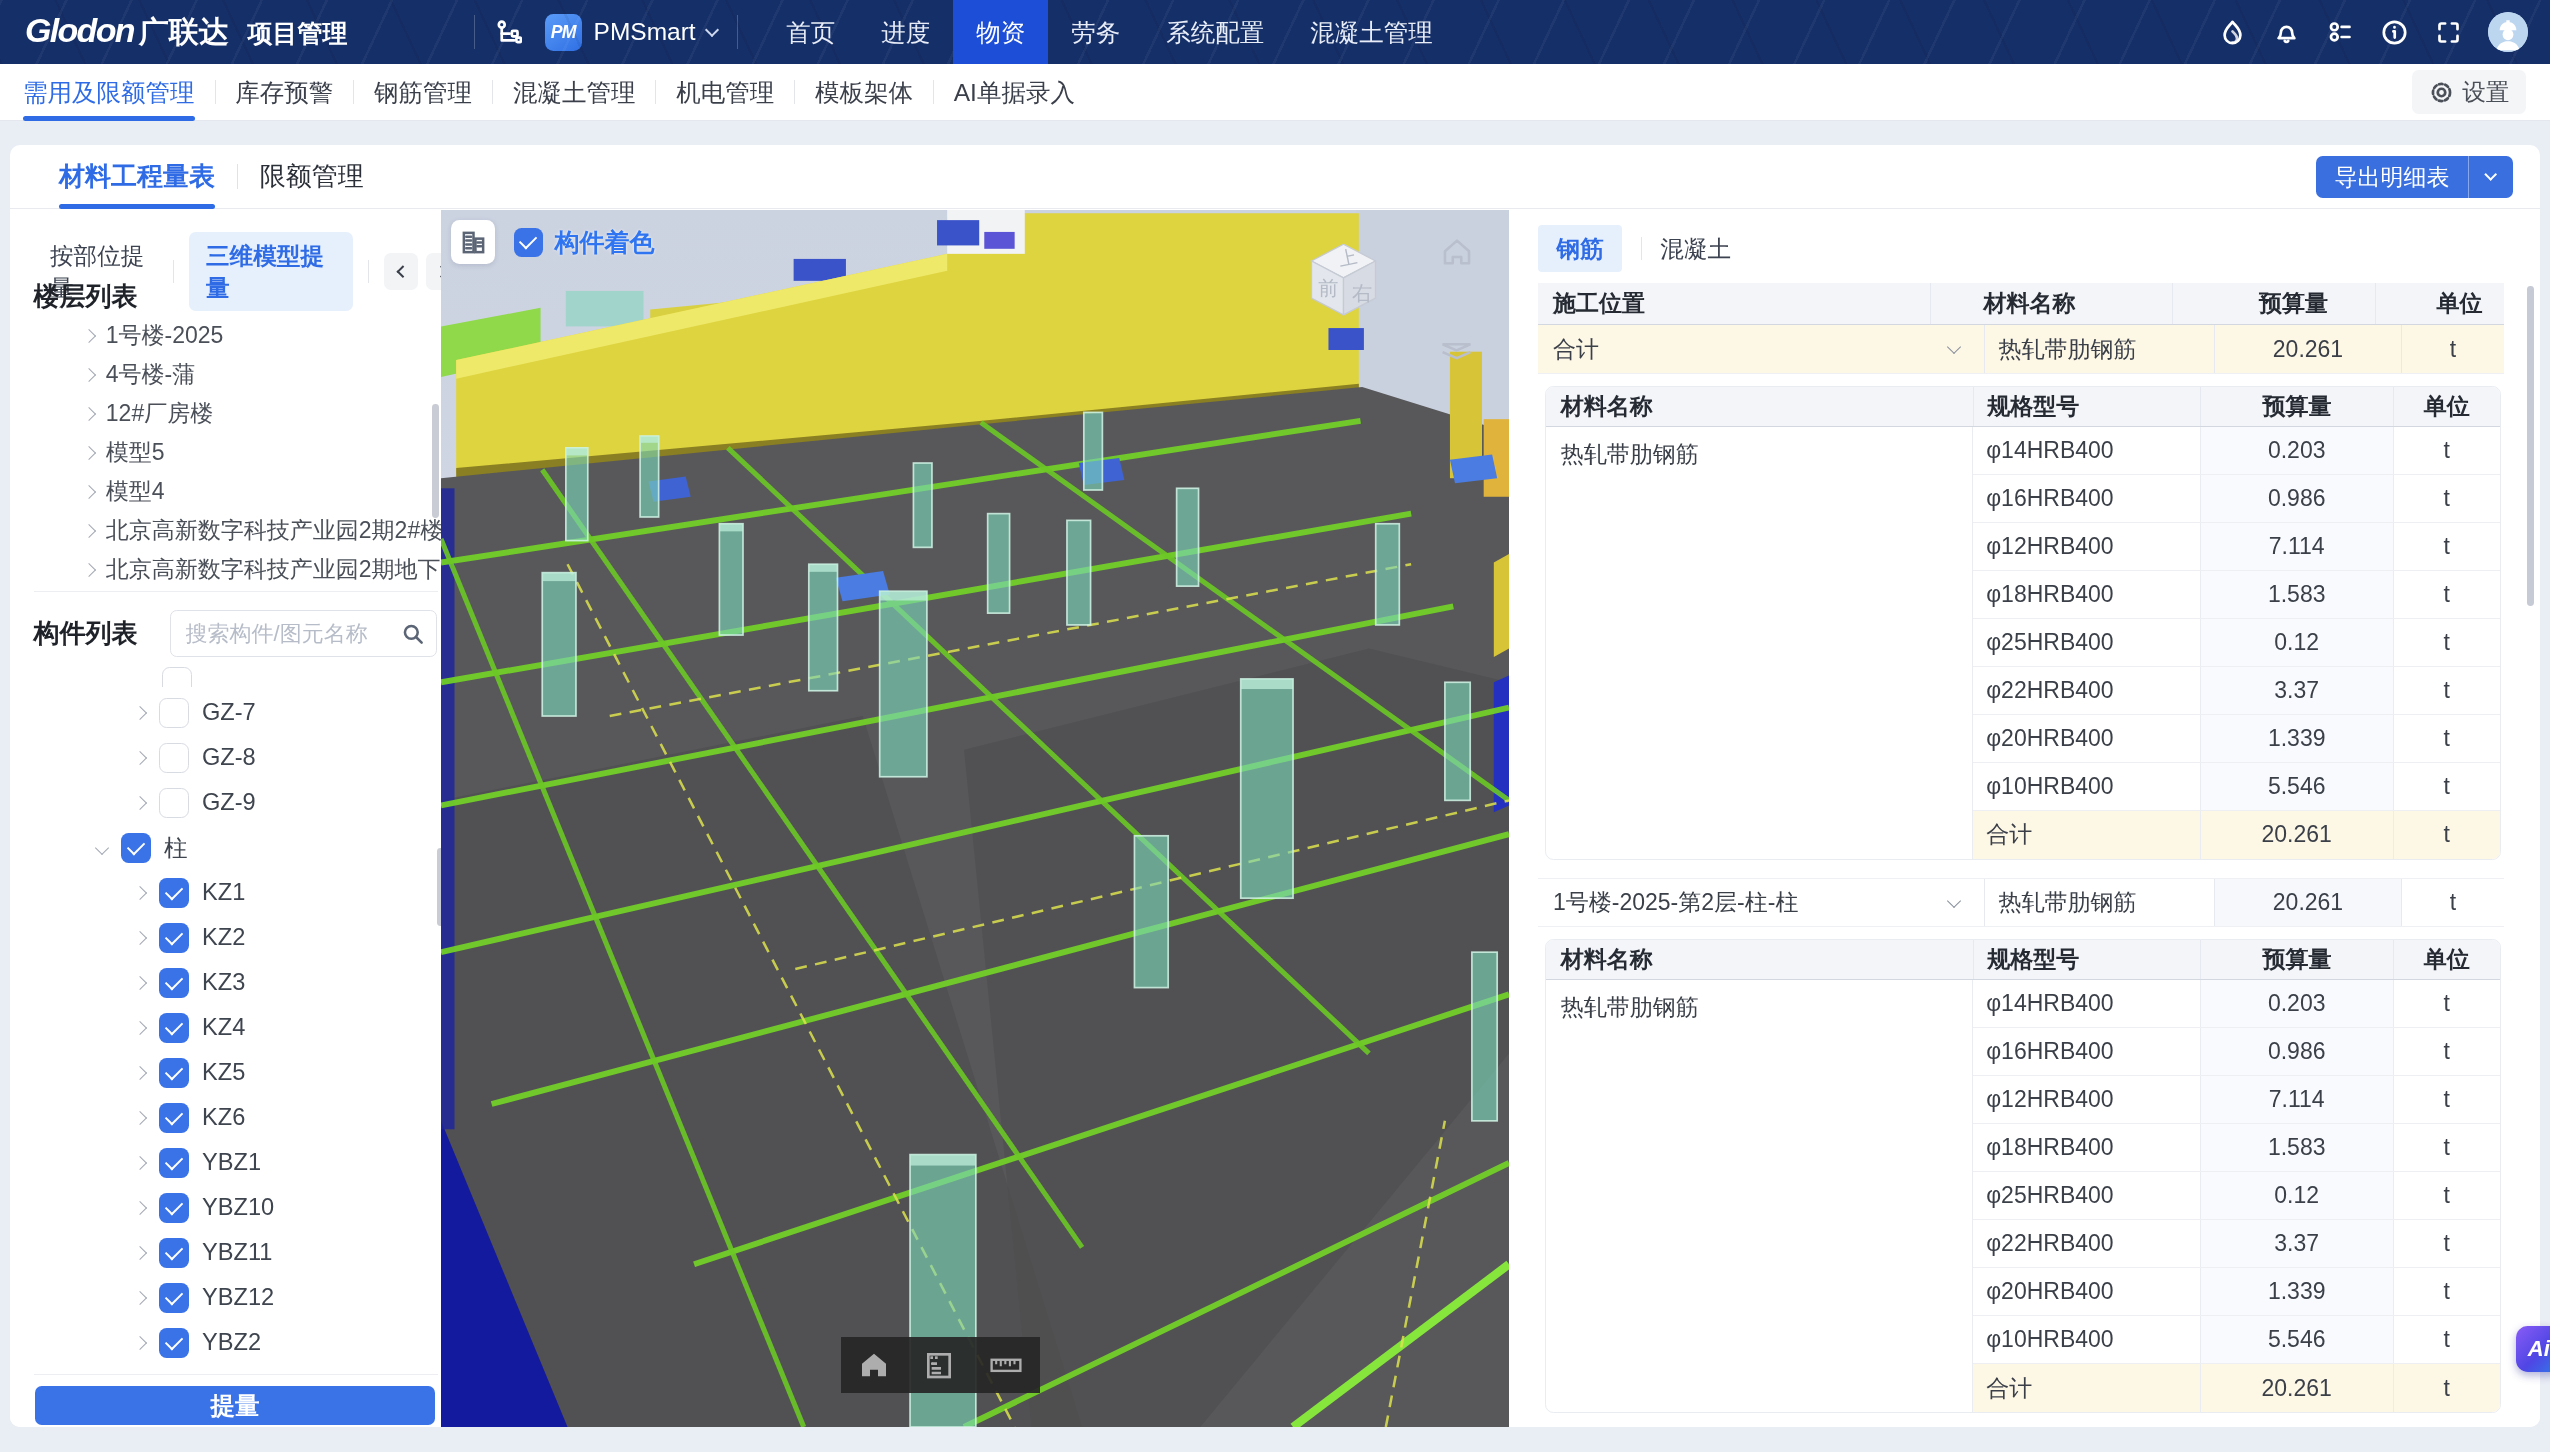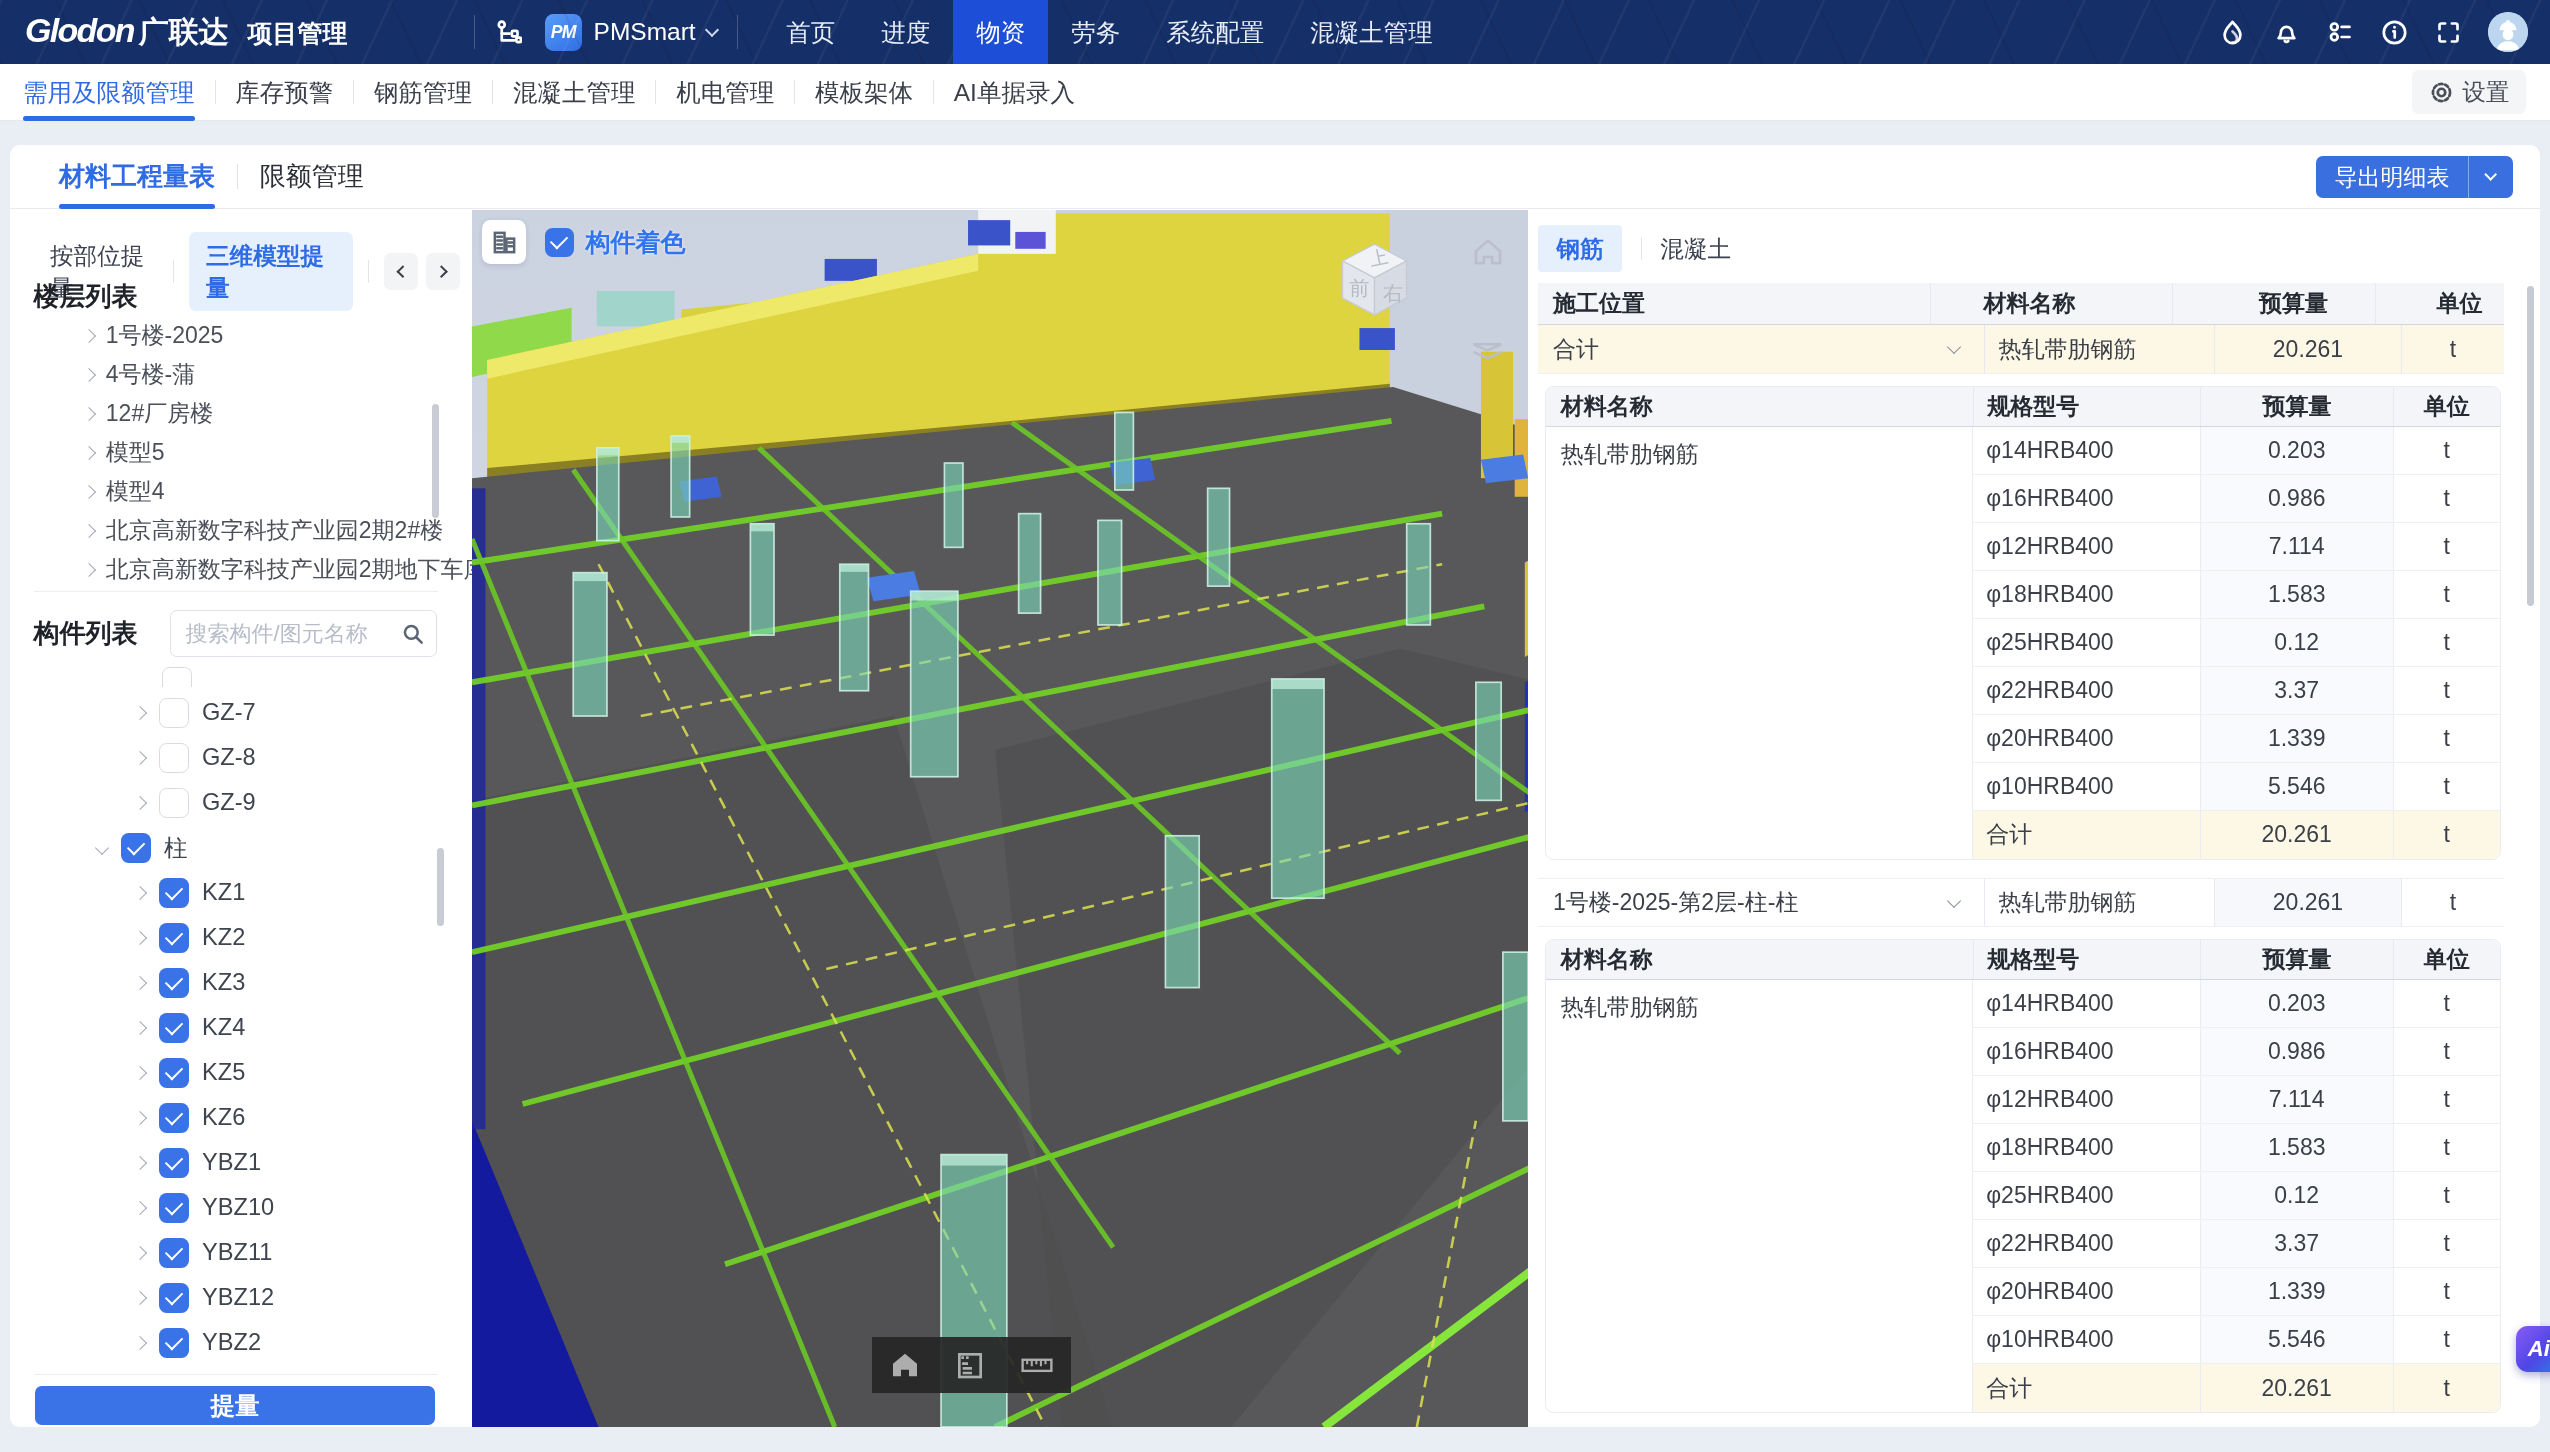--- a/index.html
+++ b/index.html
@@ -78,21 +78,21 @@
   .cb{width:30px;height:30px;border-radius:7.6px;flex:none;margin-left:13.5px;position:relative;}
   .cb.off{background:#fff;border:1.7px solid #d8dbe2;}
   .cb.on{background:#3a73e8;}
   .cb.on::after{content:"";position:absolute;left:10px;top:5px;width:7.6px;height:14.3px;border-right:2.5px solid #fff;border-bottom:2.5px solid #fff;transform:rotate(45deg);}
   .trow .lab{font-size:23.6px;color:#3f454f;margin-left:13.5px;}
   .partial{position:absolute;left:0;top:0;height:22px;overflow:hidden;width:439px;}
   .partial .cb{position:absolute;left:138px;top:1.7px;}
   .lp-div2{position:absolute;left:23.6px;right:22px;top:1164px;border-top:0.8px solid #eceef2;}
   .extract-btn{position:absolute;left:25px;top:1176px;width:400px;height:39px;background:#3a73e8;border-radius:6.7px;color:#fff;font-size:24.5px;font-weight:600;display:flex;align-items:center;justify-content:center;cursor:pointer;}
   
-  .viewer{position:absolute;left:462px;top:0;width:1068px;height:1217px;background:linear-gradient(#ccd3e1,#dde1ea);overflow:hidden;}
+  .viewer{position:absolute;left:431px;top:0;width:1068px;height:1217px;background:linear-gradient(#ccd3e1,#dde1ea);overflow:hidden;}
   .viewer svg.scene{position:absolute;inset:0;}
   .v-colorize{position:absolute;left:10px;top:10px;display:flex;align-items:center;}
   .v-iconbtn{width:44px;height:44px;background:#fff;border-radius:8.4px;display:flex;align-items:center;justify-content:center;box-shadow:0 1.7px 5px rgba(30,40,70,.12);cursor:pointer;}
   .v-colorize .cb{margin-left:18.6px;width:29px;height:29px;}
   .v-colorize .cb.on::after{left:9.3px;top:4.2px;}
   .v-colorize .lab{margin-left:11.8px;font-size:25px;font-weight:700;color:#2f74f0;text-shadow:0 0 3.4px rgba(255,255,255,.8);}
   .navcube{position:absolute;left:852px;top:18.6px;width:101px;height:101px;cursor:pointer;}
   .v-home{position:absolute;left:999px;top:25px;cursor:pointer;}
   .v-flat{position:absolute;left:997px;top:127px;cursor:pointer;}
   .v-toolbar{position:absolute;left:400px;top:1127px;width:199px;height:56px;background:rgba(38,38,38,.92);display:flex;align-items:center;justify-content:space-around;}

